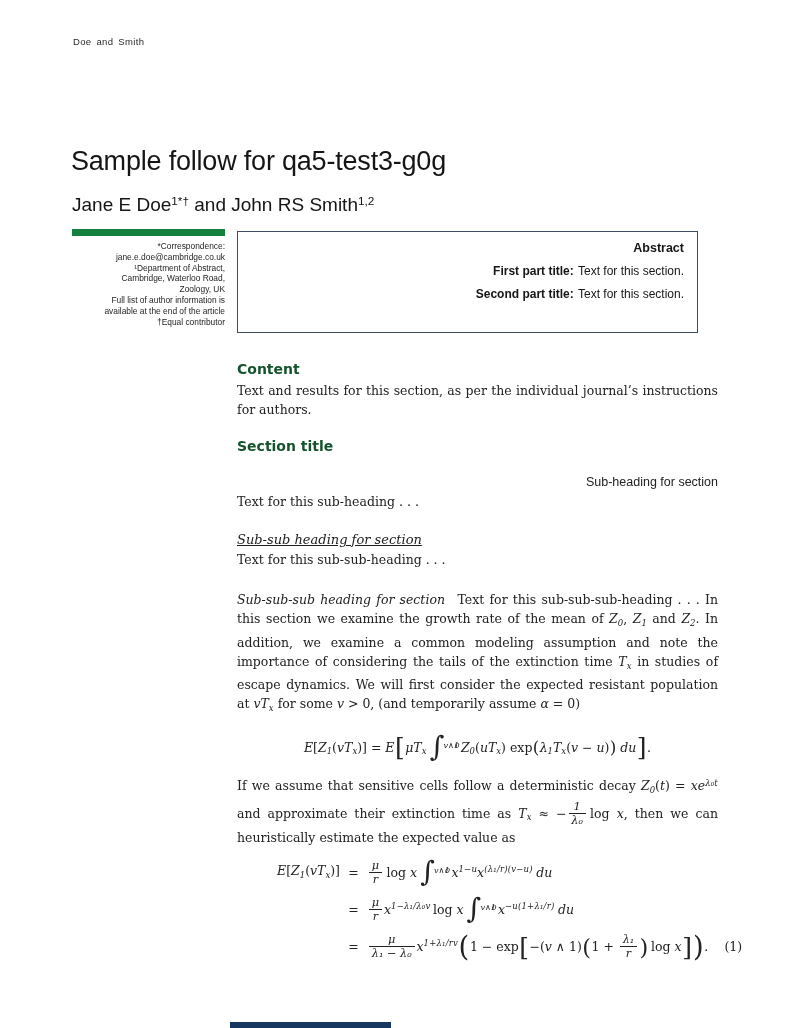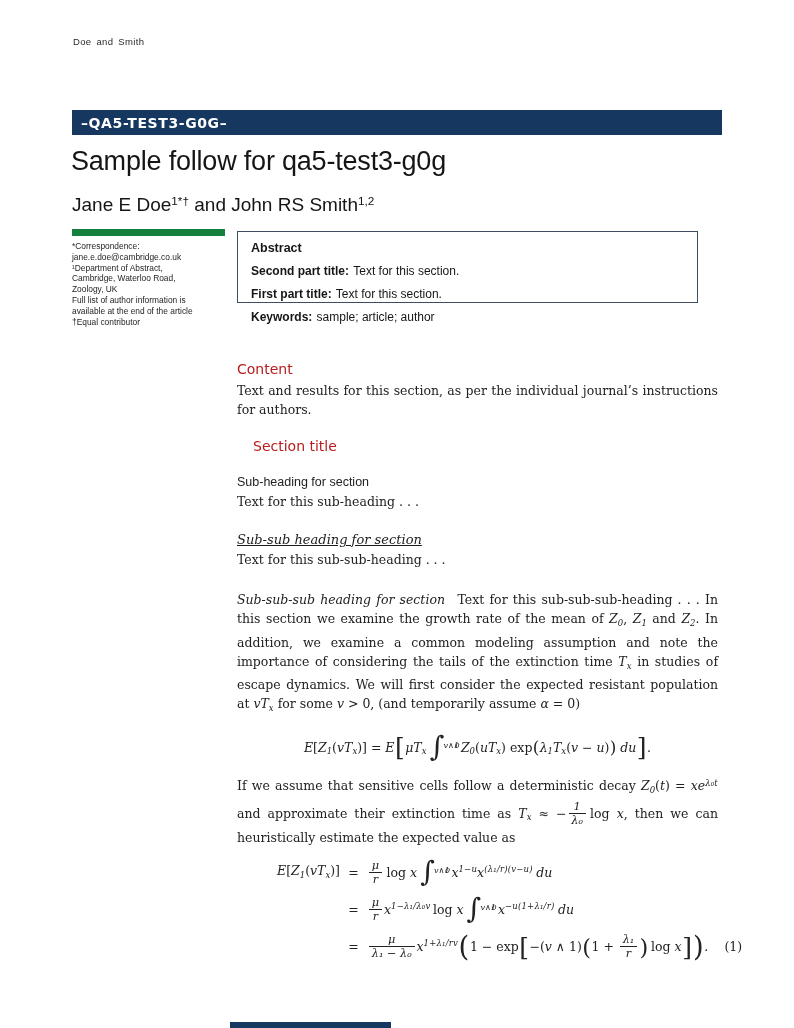--- a/index.html
+++ b/index.html
@@ -1,43 +1,43 @@
 <!DOCTYPE html>
 <html style="--accent: #16375f; --boxborder: #3f4d63;"><head>
 <meta charset="utf-8">
 <style>
   html,body{margin:0;padding:0;background:#e8e8e8;}
   .page{position:relative;width:794px;height:1028px;background:#ffffff;margin:0 auto;overflow:hidden;color:#1c1c1c;}
   .sans{font-family:"DejaVu Sans","Liberation Sans",sans-serif;}
-  .lsans{font-family:"Liberation Sans","DejaVu Sans",sans-serif;}
+  .lsans{font-family:"Liberation Sans","DejaVu Sans",sans-serif;text-align:right;}
   .serif{font-family:"DejaVu Serif","DejaVu Sans","Liberation Serif",serif;}
 
   .running-head{position:absolute;left:73px;top:36px;font-size:9.5px;letter-spacing:.35px;word-spacing:2px;color:#2a2a2a;}
   .banner{position:absolute;left:72px;top:110px;width:650px;height:25px;background:var(--accent);color:#fff;
           display:flex;align-items:center;padding-left:9px;box-sizing:border-box;font-weight:bold;
           font-size:14px;letter-spacing:.6px;}
   .title{position:absolute;left:71px;top:146px;font-size:27px;color:#151515;letter-spacing:-.2px;}
   .authors{position:absolute;left:72px;top:194px;font-size:19px;color:#151515;}
   .asup{font-size:.62em;vertical-align:.55em;}
 
   .sidebar{position:absolute;left:72px;top:229px;width:153px;border-top:7px solid #15803d;padding-top:5px;
            font-size:8.4px;line-height:10.8px;color:#242424;}
   .sidebar div{white-space:nowrap;}
 
-  .abstract{position:absolute;left:237px;top:231px;width:461px;height:72px;border:1.5px solid var(--boxborder);
+  .abstract{position:absolute;left:237px;top:231px;width:461px;height:102px;border:1.5px solid var(--boxborder);
             box-sizing:border-box;padding:9px 13px;font-size:12px;color:#161616;}
   .abs-title{font-weight:bold;font-size:12.5px;margin-bottom:2px;}
   .abs-row{margin-top:9px;}
   .abs-label{font-weight:bold;margin-right:.35em;}
 
   .main{position:absolute;left:237px;top:361px;width:481px;}
-  .h-big{font-weight:normal;font-size:14px;color:#b91c1c;margin:0 0 4px 0;}
+  .h-big{font-weight:bold;font-size:14px;color:#14532d;margin:0 0 4px 0;}
   .h-sub{font-size:12.5px;color:#222;margin:0 0 3px 0;}
   .h-subsub{font-size:13px;font-style:italic;margin:0 0 3px 0;text-decoration:underline;}
-  .body-text{font-size:12.5px;line-height:19px;text-align:justify;color:#222;} .mt2{margin-top:19px;margin-left:16px;} .mt3{margin-top:21px;}
+  .body-text{font-size:12.5px;line-height:19px;text-align:justify;color:#222;} .mt2{margin-top:19px;} .mt3{margin-top:21px;}
 
   
   .math, .para-math{font-size:12.5px;line-height:19px;color:#222;}
   .para-math{text-align:justify;}
   .mt{font-style:normal;}
   .mi{font-style:italic;}
   .msub{font-size:.68em;font-style:italic;vertical-align:-.3em;}
   .msup{font-size:.68em;font-style:italic;vertical-align:.5em;letter-spacing:.2px;}
   .mfrac{display:inline-block;vertical-align:middle;text-align:center;font-size:.9em;line-height:1.2;margin:0 .18em;}
   .mnum{display:block;padding:0 .25em;border-bottom:1px solid currentColor;font-style:italic;}
@@ -60,44 +60,40 @@
 
   .footer-bar{position:absolute;left:230px;bottom:0;width:161px;height:6px;background:var(--accent);}
 </style>
 </head>
 <body>
 
 <div class="page">
 
   <div class="running-head lsans">Doe and Smith</div>
 
-  <div class="banner sans">
-    <span>–QA5-TEST3-G0G–</span>
-  </div>
 
   <div class="title lsans">Sample follow for qa5-test3-g0g</div>
 
   <div class="authors lsans"><span>Jane E Doe</span><span class="asup">1*†</span><span> and </span><span>John RS Smith</span><span class="asup">1,2</span></div>
 
   <div class="sidebar lsans">
     <div>*Correspondence:</div>
     <div>jane.e.doe@cambridge.co.uk</div>
     <div>¹Department of Abstract,</div>
     <div>Cambridge, Waterloo Road,</div>
     <div>Zoology, UK</div>
     <div>Full list of author information is</div>
     <div>available at the end of the article</div>
     <div>†Equal contributor</div>
   </div>
 
   <div class="abstract lsans">
     <div class="abs-title">Abstract</div>
+    <div class="abs-row"><span class="abs-label">First part title:</span><span>Text for this section.</span></div>
     <div class="abs-row"><span class="abs-label">Second part title:</span><span>Text for this section.</span></div>
-    <div class="abs-row"><span class="abs-label">First part title:</span><span>Text for this section.</span></div>
-    <div class="abs-row"><span class="abs-label">Keywords:</span><span>sample; article; author</span></div>
   </div>
 
   <div class="main">
 
     <div class="h-big sans">Content</div>
     <div class="body-text serif">Text and results for this section, as per the individual journal’s instructions for authors.</div>
 
     <div class="h-big sans mt2">Section title</div>
 
     <div class="h-sub lsans mt3">Sub-heading for section</div>

